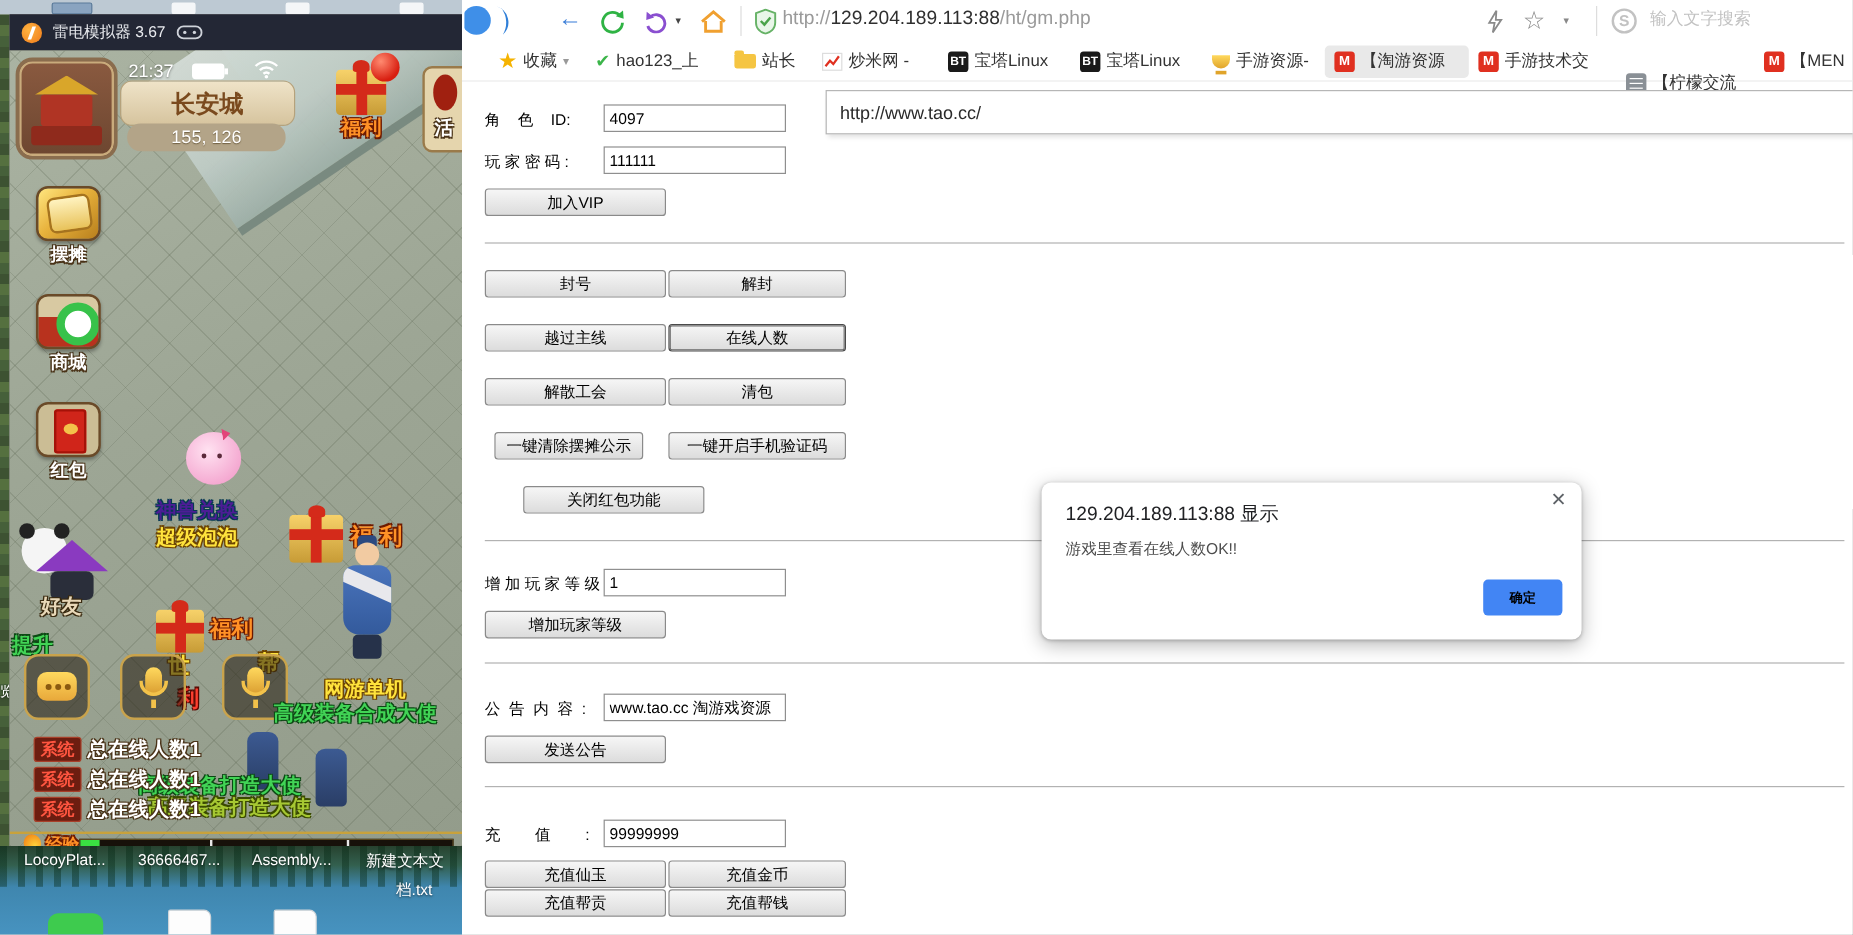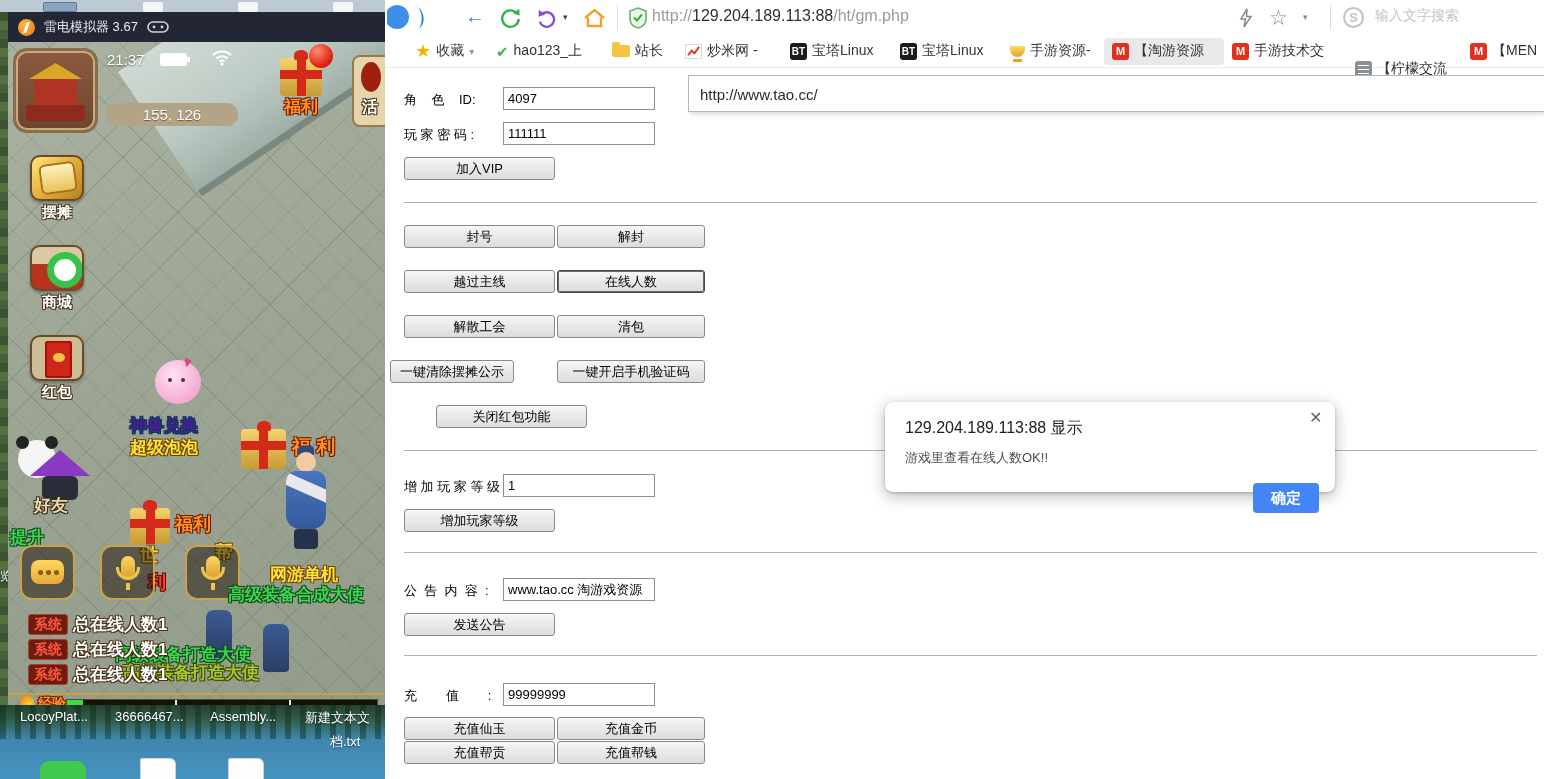--- a/index.html
+++ b/index.html
@@ -141,27 +141,27 @@
   .tooltip .tl2 { font-size:15px; color:#2a2a2a; margin-top:4px; }
 
   .flabel { font-size:13px; color:#000; white-space:pre; }
   .finput { position:absolute; width:152px; height:23px; border:1px solid #8f8f8f; font-size:13px; padding:1px 4px; color:#000; background:#fff; font-family:"Liberation Sans","DejaVu Sans",sans-serif; }
   .gmbtn { position:absolute; height:23px; background:linear-gradient(180deg,#f6f6f6,#dcdcdc); border:1px solid #8a8a8a;
     border-radius:3px; font-size:13px; color:#000; text-align:center; line-height:21px; cursor:default;
     font-family:"Liberation Sans","DejaVu Sans",sans-serif; }
   .gmbtn.focused { border:1px solid #4a4a4a; box-shadow:inset 0 0 0 1px #6a6a6a; }
   .hline { position:absolute; width:1133px; border-top:1px solid #b2b2b2; }
 
-  .dialog { left:500px; top:402px; width:450px; height:90px; background:#fff; border-radius:8px;
+  .dialog { left:483px; top:402px; width:450px; height:131px; background:#fff; border-radius:8px;
     box-shadow:0 4px 16px rgba(0,0,0,.28), 0 1px 3px rgba(0,0,0,.2); }
   .dlg-title { position:absolute; left:20px; top:16px; font-size:16px; color:#202124; }
   .dlg-msg { position:absolute; left:20px; top:47px; font-size:13px; color:#4d4d4d; }
   .dlg-close { position:absolute; left:424px; top:8px; font-size:16px; color:#5f6368; line-height:1; cursor:default; }
   .dlg-ok { position:absolute; left:368px; top:81px; width:66px; height:30px; border:none; border-radius:4px;
-    color:#ffffff; font-size:15px; font-weight:bold; cursor:default; font-family:"Liberation Sans","DejaVu Sans",sans-serif; }
+    color:#000000; font-size:11px; font-weight:bold; cursor:default; font-family:"Liberation Sans","DejaVu Sans",sans-serif; }
 </style>
 </head>
 <body>
 
 <div id="screen">
 
   <div class="abs desktop-top">
     <div class="dt-ic" style="left:43px;width:34px;background:#8aa4c0;border:1px solid #5a7a9a;"></div>
     <div class="dt-ic" style="left:143px;width:20px;background:#f4f6f8;"></div>
     <div class="dt-ic" style="left:238px;width:20px;background:#f4f6f8;"></div>
@@ -204,20 +204,21 @@
       <svg class="abs" style="left:203px;top:6px;" width="22" height="18" viewBox="0 0 22 18">
         <path d="M2 7 a13 13 0 0 1 18 0 M5.5 10.5 a8 8 0 0 1 11 0 M8.5 13.5 a4 4 0 0 1 5 0" fill="none" stroke="#fff" stroke-width="2"></path>
         <circle cx="11" cy="16" r="1.5" fill="#fff"></circle>
       </svg>
 
       <div class="abs plaque-frame">
         <div class="p-roof"></div>
         <div class="p-body"></div>
         <div class="p-base"></div>
       </div>
+      <div class="abs loc-bar">长安城</div>
       <div class="abs coord-bar">155, 126</div>
 
       <div class="abs gift" style="left:272px;top:16px;"></div>
       <div class="abs redball" style="left:301px;top:2px;"></div>
       <span class="abs olabel oo" style="left:276px;top:53px;font-size:17px;">福利</span>
       <div class="abs" style="left:344px;top:13px;width:40px;height:72px;background:#e5d5ad;border:2px solid #9a7a4a;border-radius:8px;">
         <div style="position:absolute;left:7px;top:5px;width:20px;height:30px;border-radius:50%;background:#a02010;"></div>
         <span class="olabel ow" style="position:absolute;left:8px;top:40px;font-size:16px;">活</span>
       </div>
 
@@ -423,21 +424,21 @@
 
     <button class="gmbtn" style="left:19px;top:225px;width:151px;">封号</button>
     <button class="gmbtn" style="left:172px;top:225px;width:148px;">解封</button>
 
     <button class="gmbtn" style="left:19px;top:270px;width:151px;">越过主线</button>
     <button class="gmbtn focused" style="left:172px;top:270px;width:148px;">在线人数</button>
 
     <button class="gmbtn" style="left:19px;top:315px;width:151px;">解散工会</button>
     <button class="gmbtn" style="left:172px;top:315px;width:148px;">清包</button>
 
-    <button class="gmbtn" style="left:5px;top:360px;width:124px;">一键清除摆摊公示</button>
+    <button class="gmbtn" style="left:27px;top:360px;width:124px;">一键清除摆摊公示</button>
     <button class="gmbtn" style="left:172px;top:360px;width:148px;">一键开启手机验证码</button>
 
     <button class="gmbtn" style="left:19px;top:405px;width:151px;margin-left:32px;">关闭红包功能</button>
 
     <div class="hline" style="left:19px;top:450px;"></div>
 
     <span class="abs flabel" style="left:19px;top:478px;">增 加 玩 家 等 级 :</span>
     <input class="finput" style="left: 118px; top: 474px;" value="1">
     <button class="gmbtn" style="left:19px;top:509px;width:151px;">增加玩家等级</button>
 

